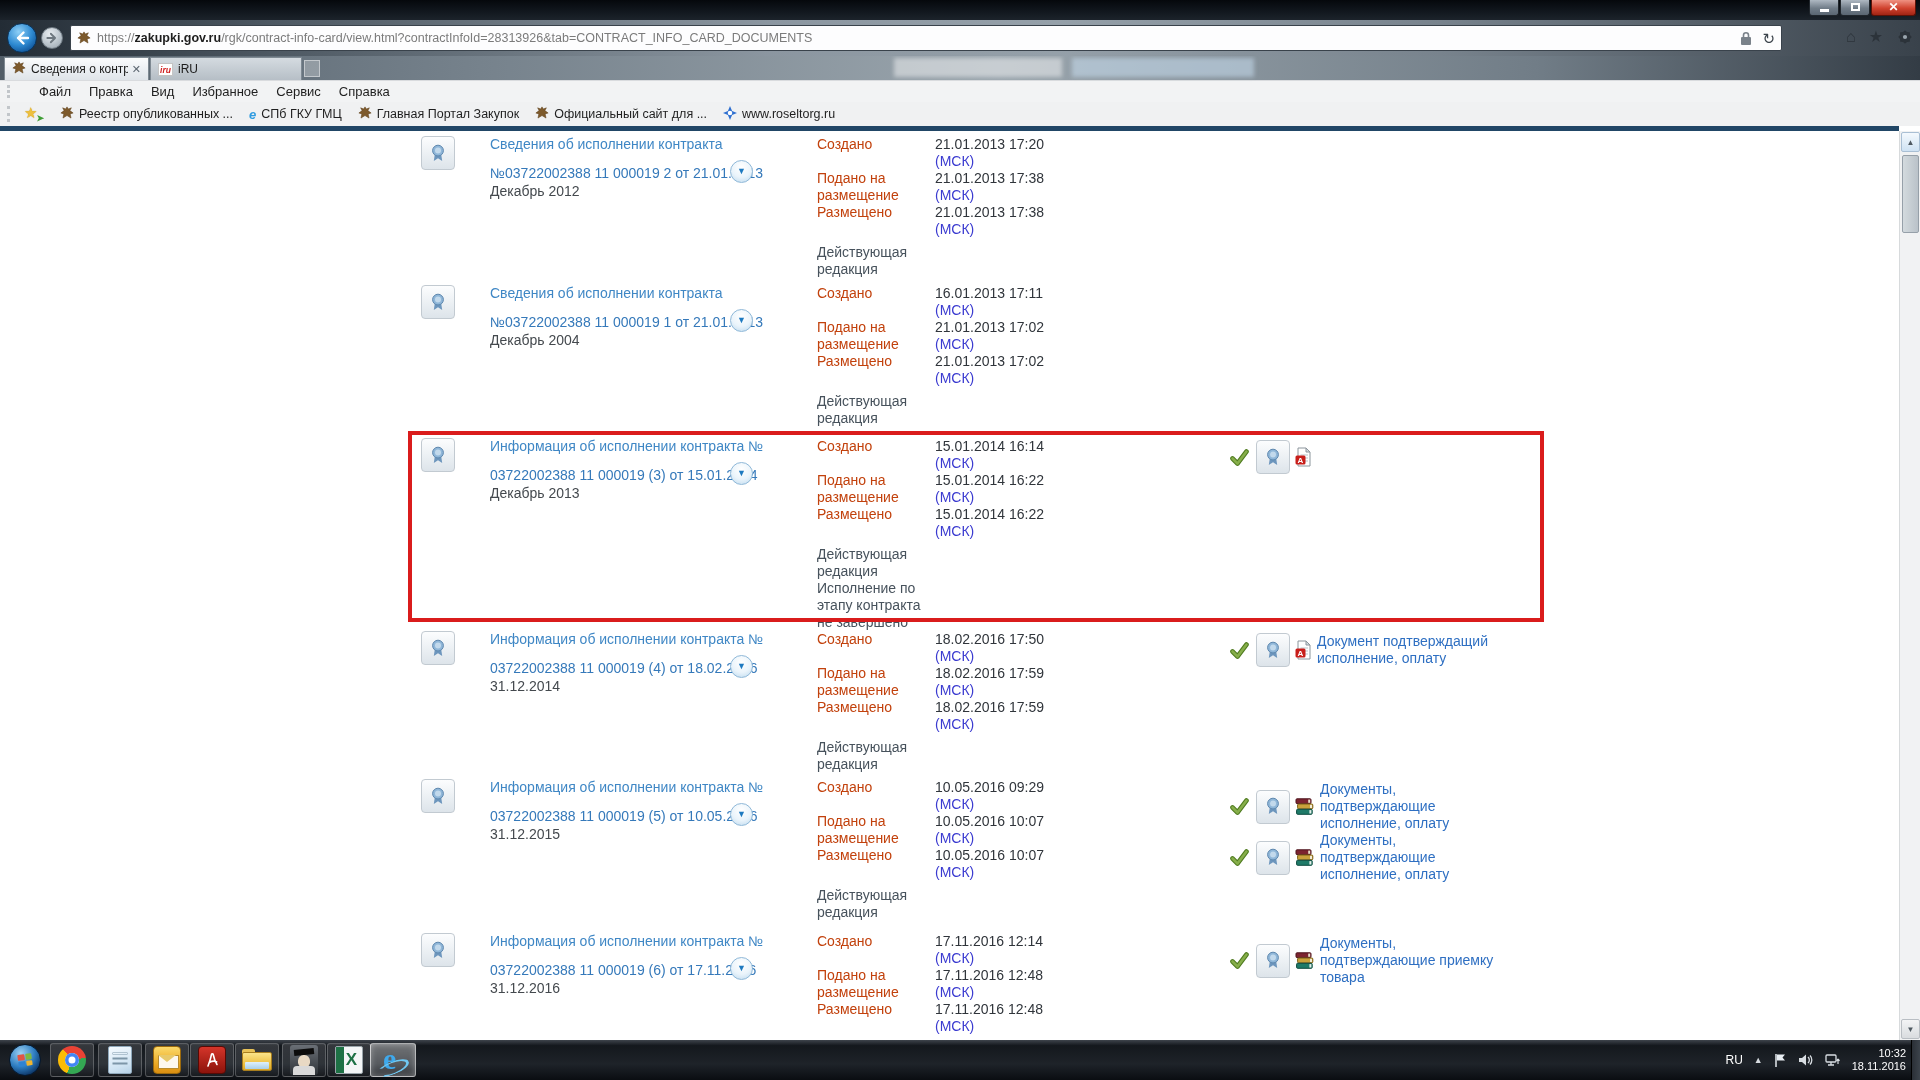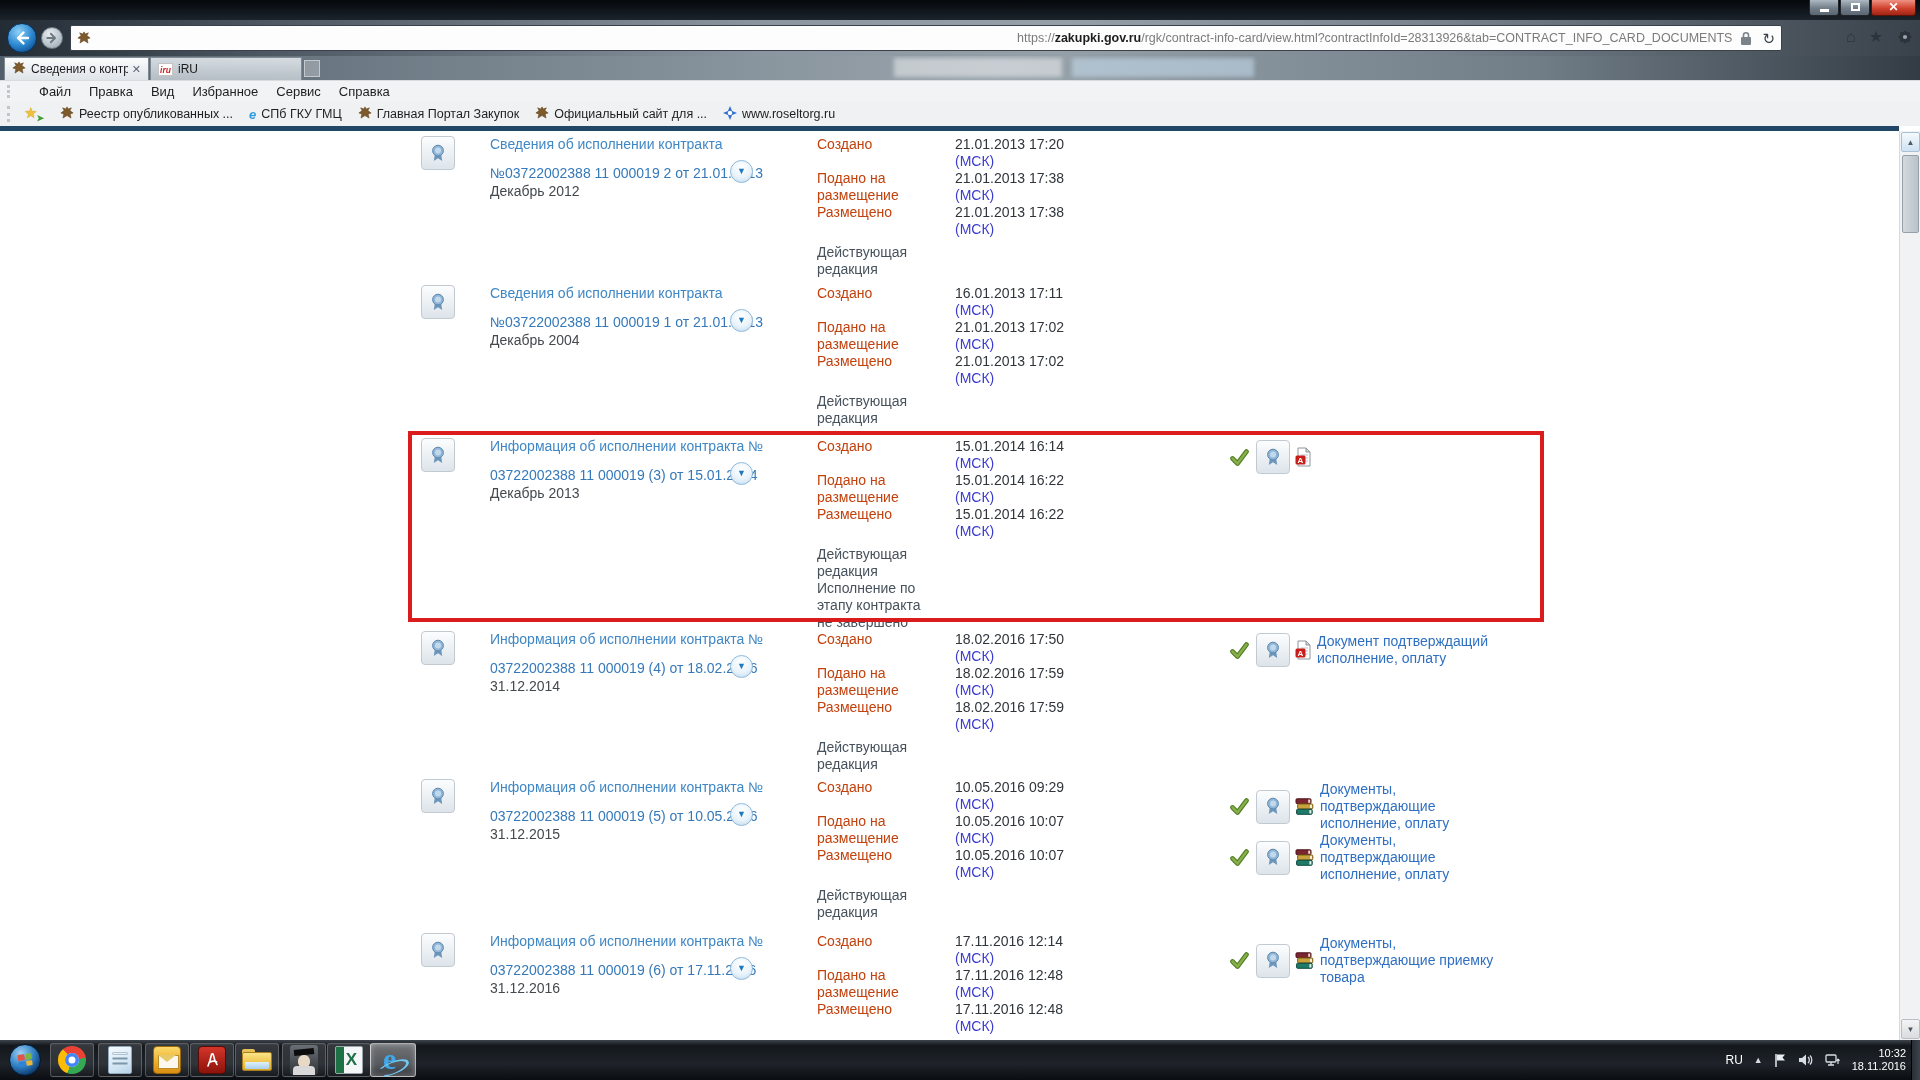--- a/index.html
+++ b/index.html
@@ -12,21 +12,21 @@
   .winbtns { position:absolute; right:4px; top:0; display:flex; }
   .winbtn { width:30px; height:16px; margin-left:1px; border:1px solid #20262c; border-top:none;
     border-radius:0 0 3px 3px; background:linear-gradient(#aeb8c2,#707c88 55%,#5a6672);
     color:#fff; font-size:10px; line-height:14px; text-align:center; }
   .winbtn.close { width:45px; background:linear-gradient(#ef9182,#d0422e 55%,#a12414); border-color:#5e1207; }
   .glyph-min { display:inline-block; width:9px; height:3px; background:#fff; margin-top:9px; }
   .glyph-max { display:inline-block; width:9px; height:8px; border:2px solid #fff; margin-top:3px; }
   .glyph-close { font-size:12px; font-weight:bold; line-height:15px; }
 
   .navrow { position:absolute; left:0; top:20px; width:1920px; height:36px;
-    background:linear-gradient(90deg,#232c35 0%,#4d5862 14%,#8b96a0 40%,#95a0a9 55%,#78838d 75%,#39424b 100%); z-index:39;text-align:right; }
+    background:linear-gradient(90deg,#232c35 0%,#4d5862 14%,#8b96a0 40%,#95a0a9 55%,#78838d 75%,#39424b 100%); z-index:39; }
   .circle-btn { position:absolute; border-radius:50%; display:flex; align-items:center; justify-content:center; }
   .back-btn { left:7px; top:3px; width:30px; height:30px;
     background:radial-gradient(circle at 38% 28%,#8fd0f7,#2e8ad2 50%,#0d4f94 85%); border:1px solid #0a3258; }
   .fwd-btn { left:41px; top:7px; width:22px; height:22px;
     background:radial-gradient(circle at 40% 30%,#e9eef2,#b7c1c9 60%,#97a2ab); border:1px solid #717c85; }
   .urlfield { position:absolute; left:70px; top:5px; width:1712px; height:26px; background:#fdfdfe;
     border:1px solid #39424b; border-radius:2px; display:flex; align-items:center; padding:0 6px; }
   .urlfield .favicon { margin-right:6px; display:flex; }
   .urltext { font-size:12.5px; color:#7b7b7b; white-space:nowrap; overflow:hidden; flex:1; }
   .urltext b { color:#1e1e1e; font-weight:bold; }
@@ -73,21 +73,21 @@
   .medal-btn { position:absolute; left:13px; top:0; width:34px; height:34px; border:1px solid #c2cad1; border-radius:4px;
     background:linear-gradient(#fcfdfe,#e9eef2 60%,#dde4ea); display:flex; align-items:center; justify-content:center; }
   .rec-title { position:absolute; left:82px; top:0; width:340px; font-size:14px; color:#3f87c5; white-space:nowrap; }
   .rec-number { position:absolute; left:82px; top:29px; width:300px; font-size:14px; color:#3579ba; white-space:nowrap; }
   .dd-arrow { position:absolute; left:322px; top:24px; width:23px; height:23px; border-radius:50%;
     border:1px solid #8fb8d8; background:radial-gradient(circle at 50% 30%,#ffffff,#eaf4fb 55%,#bcd9ee);
     display:flex; align-items:center; justify-content:center; }
   .dd-arrow span { color:#1e7ac0; font-size:9px; line-height:9px; }
   .rec-period { position:absolute; left:82px; top:47px; font-size:14px; color:#44494e; }
   .ev-label { position:absolute; left:409px; width:112px; font-size:14px; line-height:17px; color:#c2410c; }
-  .ev-date { position:absolute; left:527px; width:140px; font-size:14px; line-height:17px;margin-left:20px; }
+  .ev-date { position:absolute; left:527px; width:140px; font-size:14px; line-height:17px; }
   .ev-date .d { color:#30353b; }
   .ev-date .tz { color:#3b3bd0; }
   .rec-status { position:absolute; left:409px; top:108px; width:120px; font-size:14px; line-height:17px; color:#47525c; }
   .attachments { position:absolute; left:822px; top:0; display:flex; flex-direction:column; }
   .att-row { display:flex; align-items:center; }
   .att-check { margin-right:7px; display:flex; }
   .att-medal { position:static; margin-right:5px; flex:none; }
   .att-file { margin-right:6px; display:flex; }
   .att-text { width:178px; font-size:14px; line-height:17px; color:#2e6fc2; }
   .redbox { position:absolute; left:408px; top:300px; width:1136px; height:191px;

